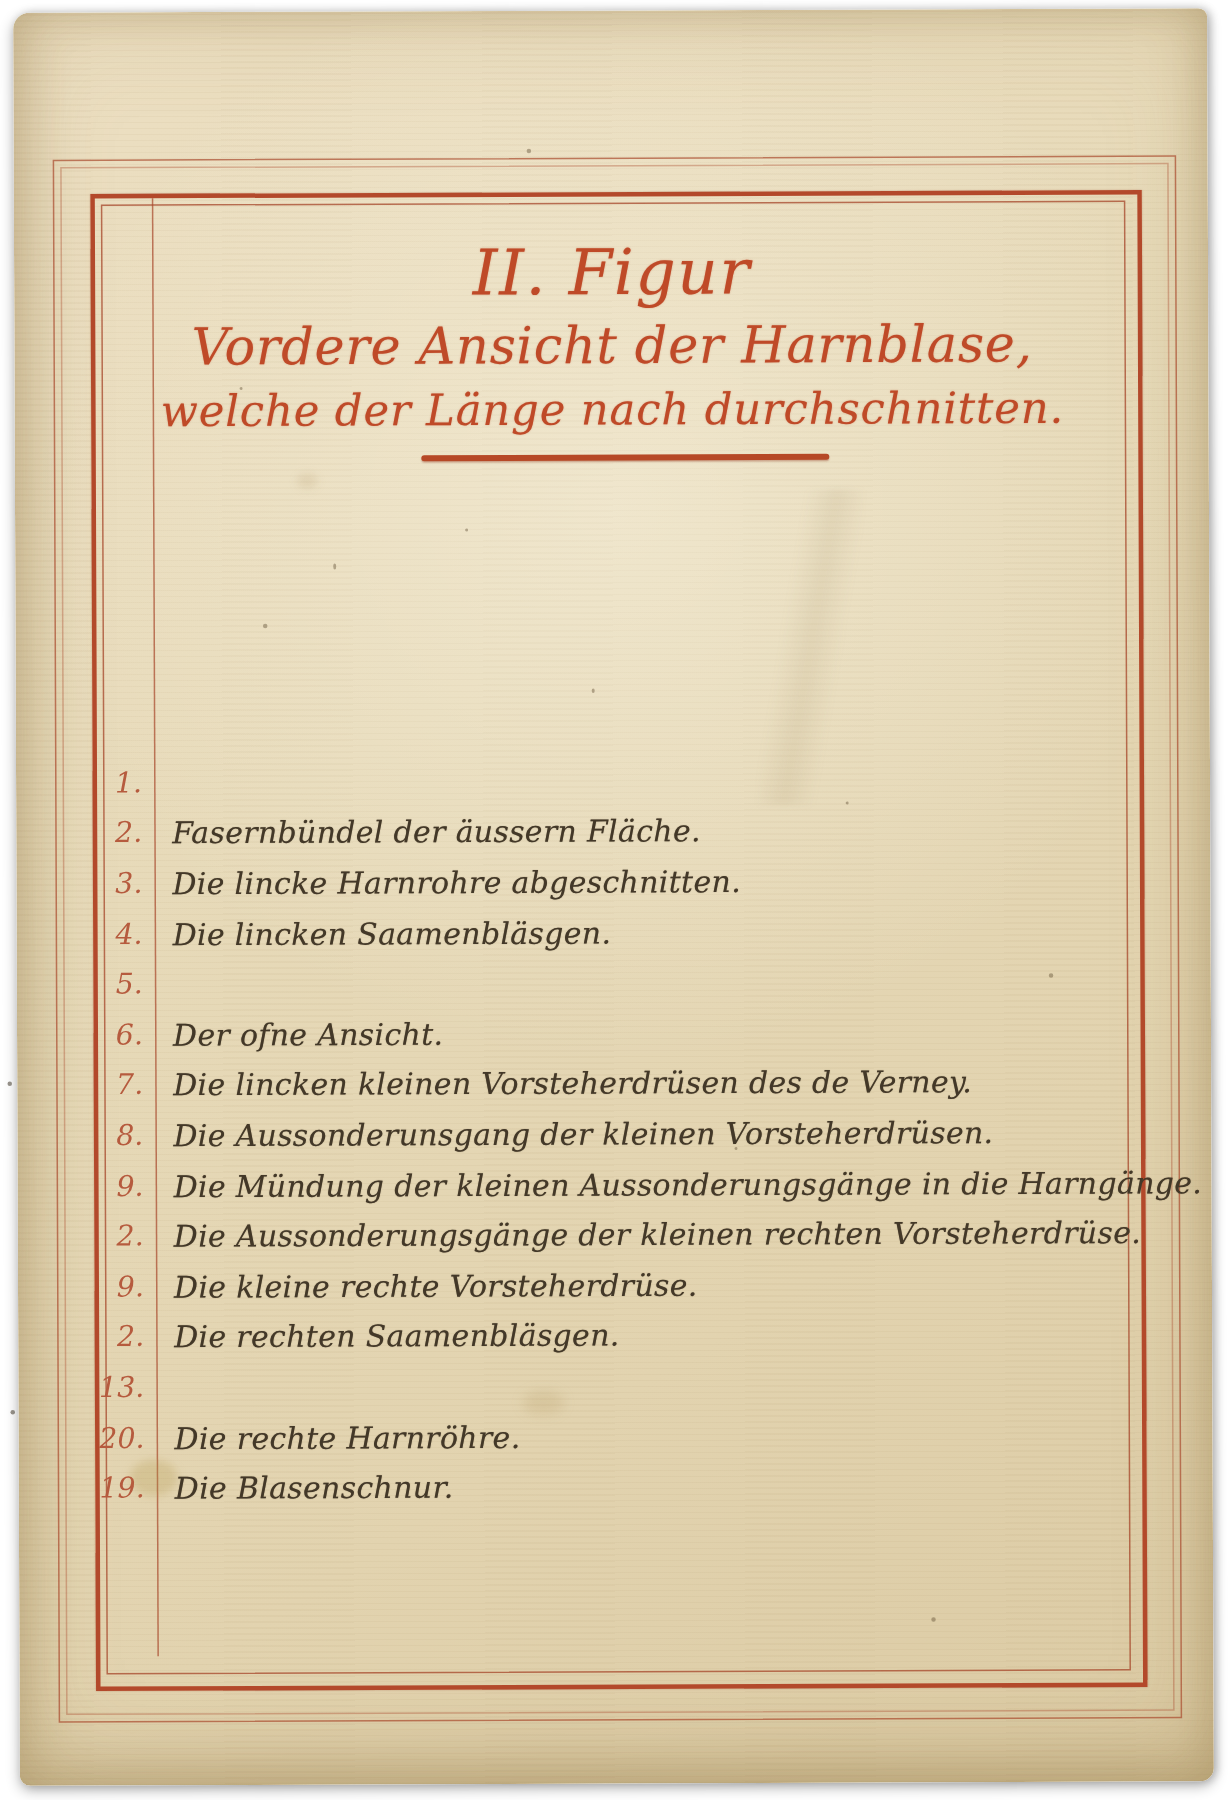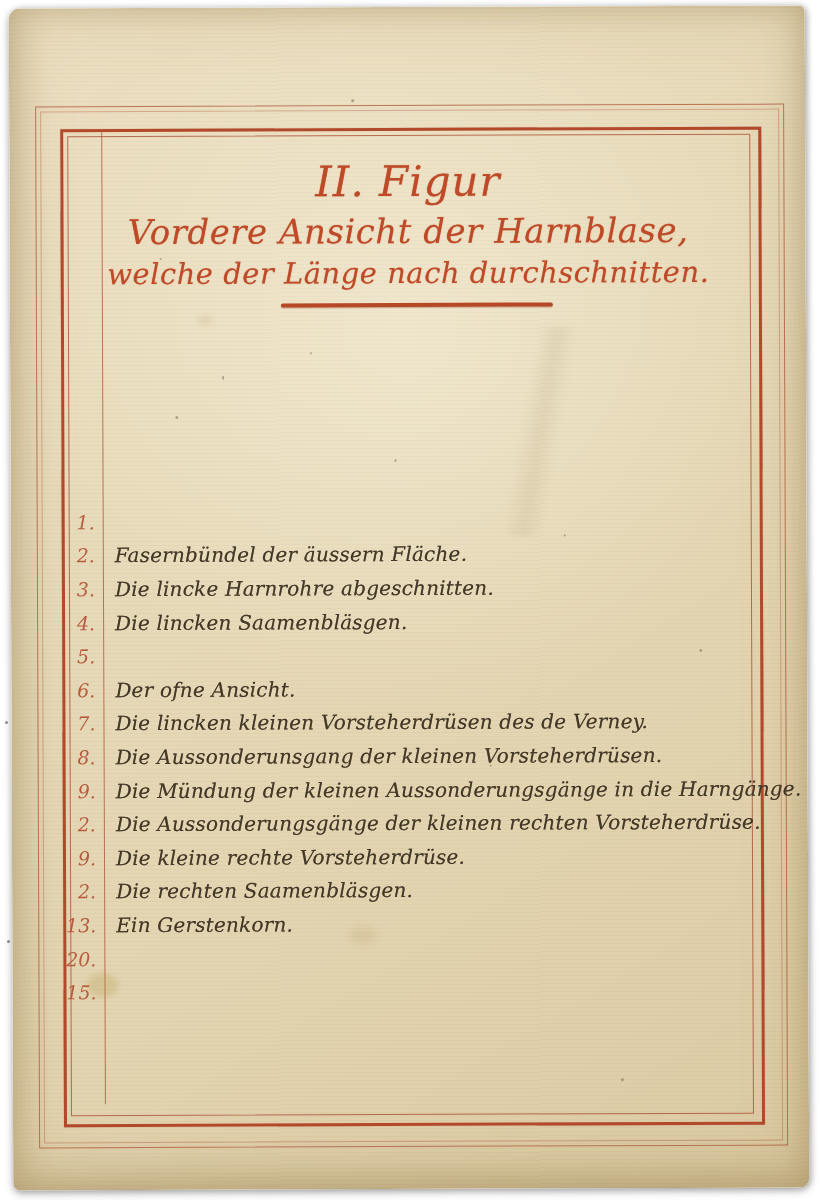--- a/index.html
+++ b/index.html
@@ -150,24 +150,25 @@
       <div class="row">
         <span class="num">9.</span>
         <span class="txt">Die kleine rechte Vorsteherdrüse.</span>
       </div>
       <div class="row">
         <span class="num">2.</span>
         <span class="txt">Die rechten Saamenbläsgen.</span>
       </div>
       <div class="row">
         <span class="num">13.</span>
-        <span class="txt">Ein Gerstenkorn.</span>
       </div>
       <div class="row">
         <span class="num">20.</span>
+        <span class="txt">Die rechte Harnröhre.</span>
       </div>
       <div class="row">
-        <span class="num">15.</span>
+        <span class="num">19.</span>
+        <span class="txt">Die Blasenschnur.</span>
       </div>
     </div>
 
   </div>
 </div>
 
 </body></html>

